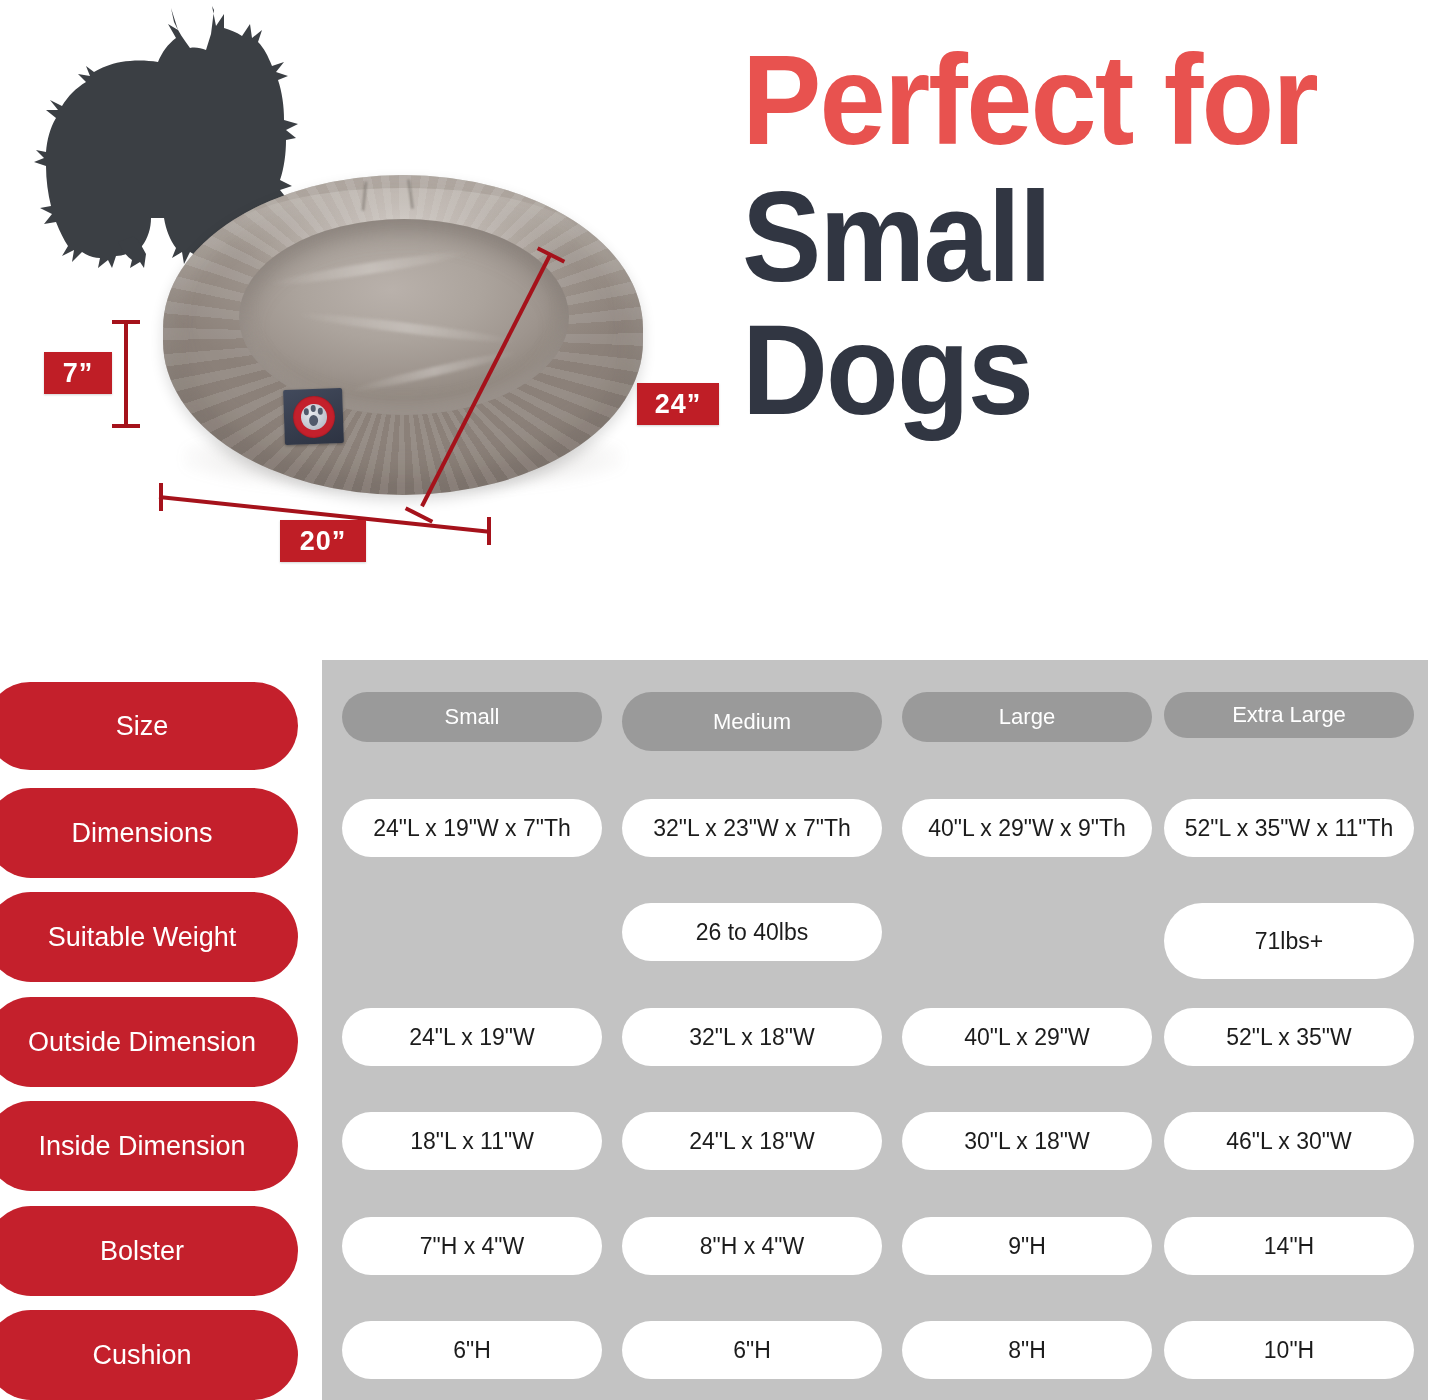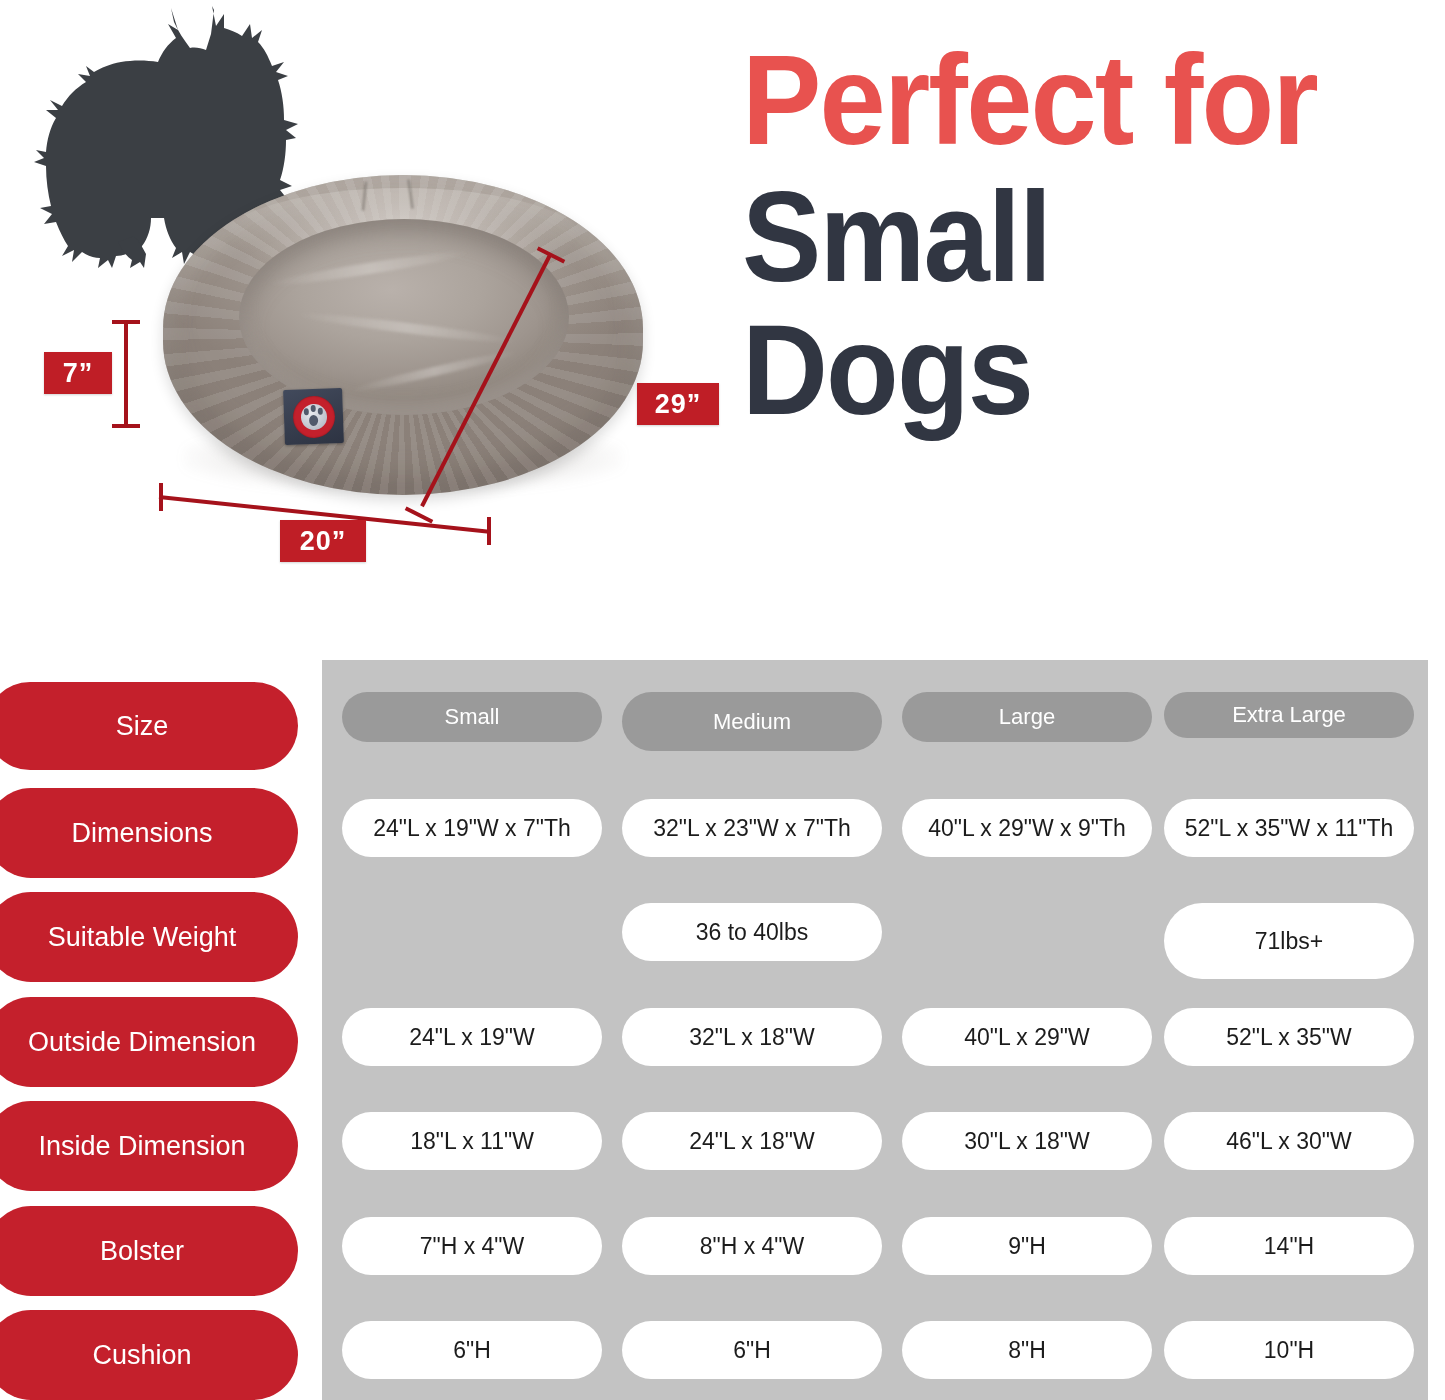--- a/index.html
+++ b/index.html
@@ -287,40 +287,40 @@
     <div class="dim-line" style="left:4px; top:318px; width:4px; height:28px;"></div>
     <div class="dim-line" style="left:332px; top:352px; width:4px; height:28px;"></div>
 
     <div class="dim-line" style="left:393px; top:90px; width:4px; height:282px; transform:rotate(27deg); transform-origin:top center;"></div>
     <div class="dim-line" style="left:381px; top:88px; width:30px; height:4px; transform:rotate(27deg);"></div>
     <div class="dim-line" style="left:249px; top:348px; width:30px; height:4px; transform:rotate(27deg);"></div>
   </div>
 
   <div class="dim-badge" id="badge-7">7”</div>
   <div class="dim-badge" id="badge-19">20”</div>
-  <div class="dim-badge" id="badge-24">29”</div>
+  <div class="dim-badge" id="badge-24">24”</div>
 
   <div id="headline">
     <div class="hl-line" id="hl-perfect">Perfect for</div>
     <div class="hl-line" id="hl-small">Small</div>
     <div class="hl-line" id="hl-dogs">Dogs</div>
   </div>
 </div>
 
 <div id="spec-table">
   <div id="table-panel">
       <div class="head-pill" style="left: 20px; width: 260px; top: 32px; height: 50px;">Small</div>
       <div class="head-pill" style="left: 300px; width: 260px; top: 32px; height: 59px;">Medium</div>
       <div class="head-pill" style="left: 580px; width: 250px; top: 32px; height: 50px;">Large</div>
       <div class="head-pill" style="left: 842px; width: 250px; top: 32px; height: 46px;">Extra Large</div>
       <div class="cell-pill" style="left: 20px; width: 260px; top: 139px; height: 58px;">24"L x 19"W x 7"Th</div>
       <div class="cell-pill" style="left: 300px; width: 260px; top: 139px; height: 58px;">32"L x 23"W x 7"Th</div>
       <div class="cell-pill" style="left: 580px; width: 250px; top: 139px; height: 58px;">40"L x 29"W x 9"Th</div>
       <div class="cell-pill" style="left: 842px; width: 250px; top: 139px; height: 58px;">52"L x 35"W x 11"Th</div>
-      <div class="cell-pill" style="left: 300px; width: 260px; top: 243px; height: 58px;">36 to 40lbs</div>
+      <div class="cell-pill" style="left: 300px; width: 260px; top: 243px; height: 58px;">26 to 40lbs</div>
       <div class="cell-pill" style="left: 842px; width: 250px; top: 243px; height: 76px;">71lbs+</div>
       <div class="cell-pill" style="left: 20px; width: 260px; top: 348px; height: 58px;">24"L x 19"W</div>
       <div class="cell-pill" style="left: 300px; width: 260px; top: 348px; height: 58px;">32"L x 18"W</div>
       <div class="cell-pill" style="left: 580px; width: 250px; top: 348px; height: 58px;">40"L x 29"W</div>
       <div class="cell-pill" style="left: 842px; width: 250px; top: 348px; height: 58px;">52"L x 35"W</div>
       <div class="cell-pill" style="left: 20px; width: 260px; top: 452px; height: 58px;">18"L x 11"W</div>
       <div class="cell-pill" style="left: 300px; width: 260px; top: 452px; height: 58px;">24"L x 18"W</div>
       <div class="cell-pill" style="left: 580px; width: 250px; top: 452px; height: 58px;">30"L x 18"W</div>
       <div class="cell-pill" style="left: 842px; width: 250px; top: 452px; height: 58px;">46"L x 30"W</div>
       <div class="cell-pill" style="left: 20px; width: 260px; top: 557px; height: 58px;">7"H x 4"W</div>

